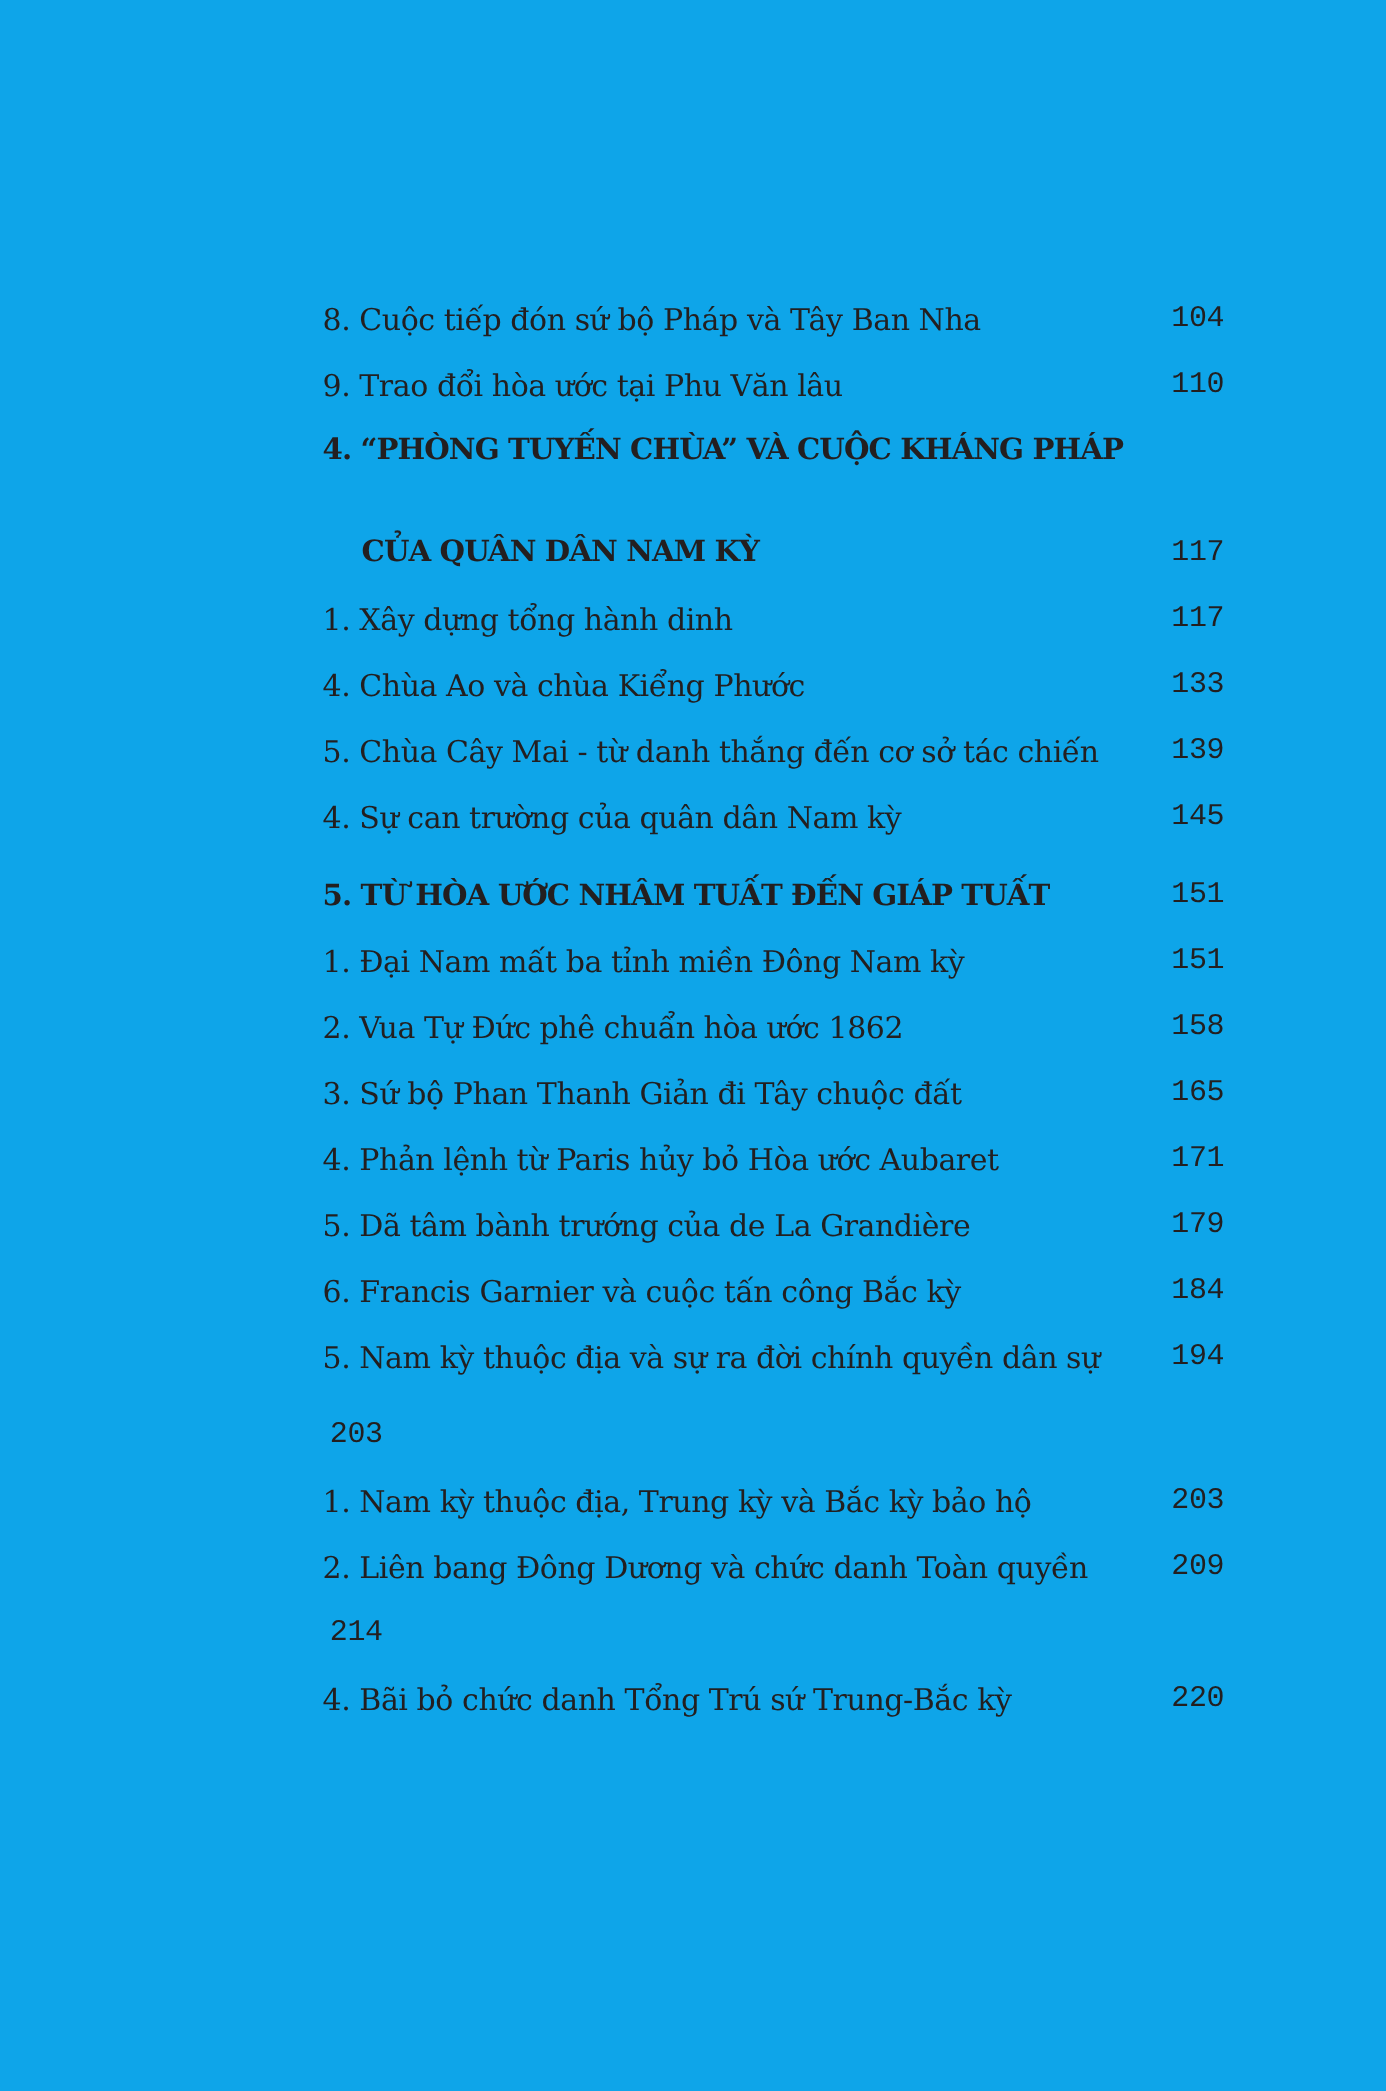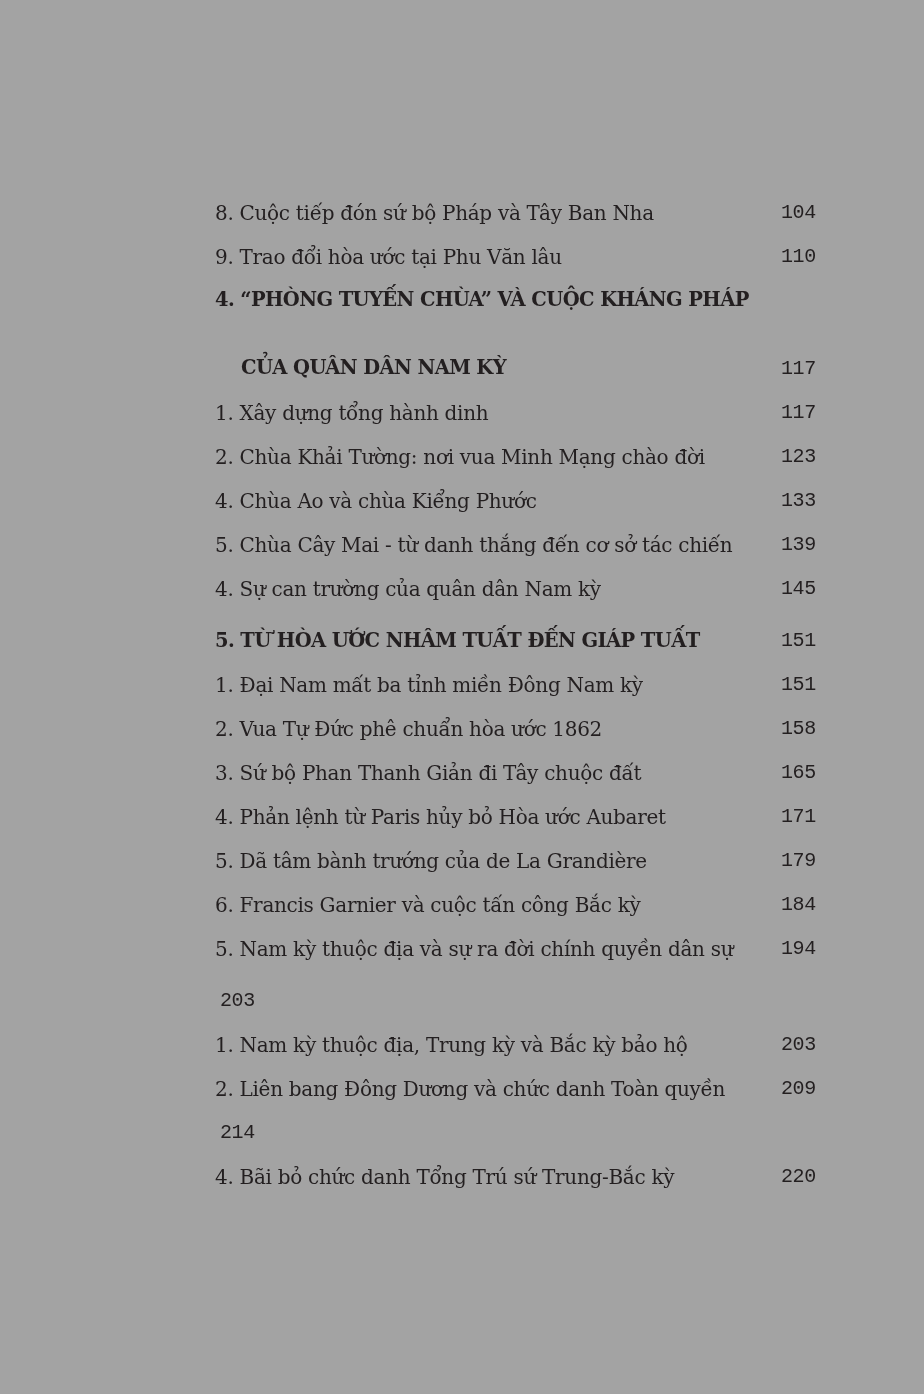--- a/index.html
+++ b/index.html
@@ -13,21 +13,21 @@
       position: relative;
       overflow: hidden;
       font-family: "DejaVu Serif", "Liberation Serif", serif;
       color: #231f20;
     }
     .page {
       position: absolute;
       left: 0; top: 0;
       width: 924px;
       height: 1394px;
-      background: #a3a3a3;
+      background: #0ea5e9;
     }
     .toc {
       position: absolute;
       left: 215px;
       top: 186px;
       width: 601px;
     }
     .row {
       display: flex;
       align-items: flex-end;
@@ -94,24 +94,20 @@
         <span class="line2">CỦA QUÂN DÂN NAM KỲ</span>
       </span>
       <span class="page-num">117</span>
     </div>
 
     <div class="row">
       <span class="title">1. Xây dựng tổng hành dinh</span>
       <span class="page-num">117</span>
     </div>
     <div class="row">
-      <span class="title">2. Chùa Khải Tường: nơi vua Minh Mạng chào đời</span>
-      <span class="page-num">123</span>
-    </div>
-    <div class="row">
       <span class="title">4. Chùa Ao và chùa Kiểng Phước</span>
       <span class="page-num">133</span>
     </div>
     <div class="row">
       <span class="title">5. Chùa Cây Mai - từ danh thắng đến cơ sở tác chiến</span>
       <span class="page-num">139</span>
     </div>
     <div class="row">
       <span class="title">4. Sự can trường của quân dân Nam kỳ</span>
       <span class="page-num">145</span>

